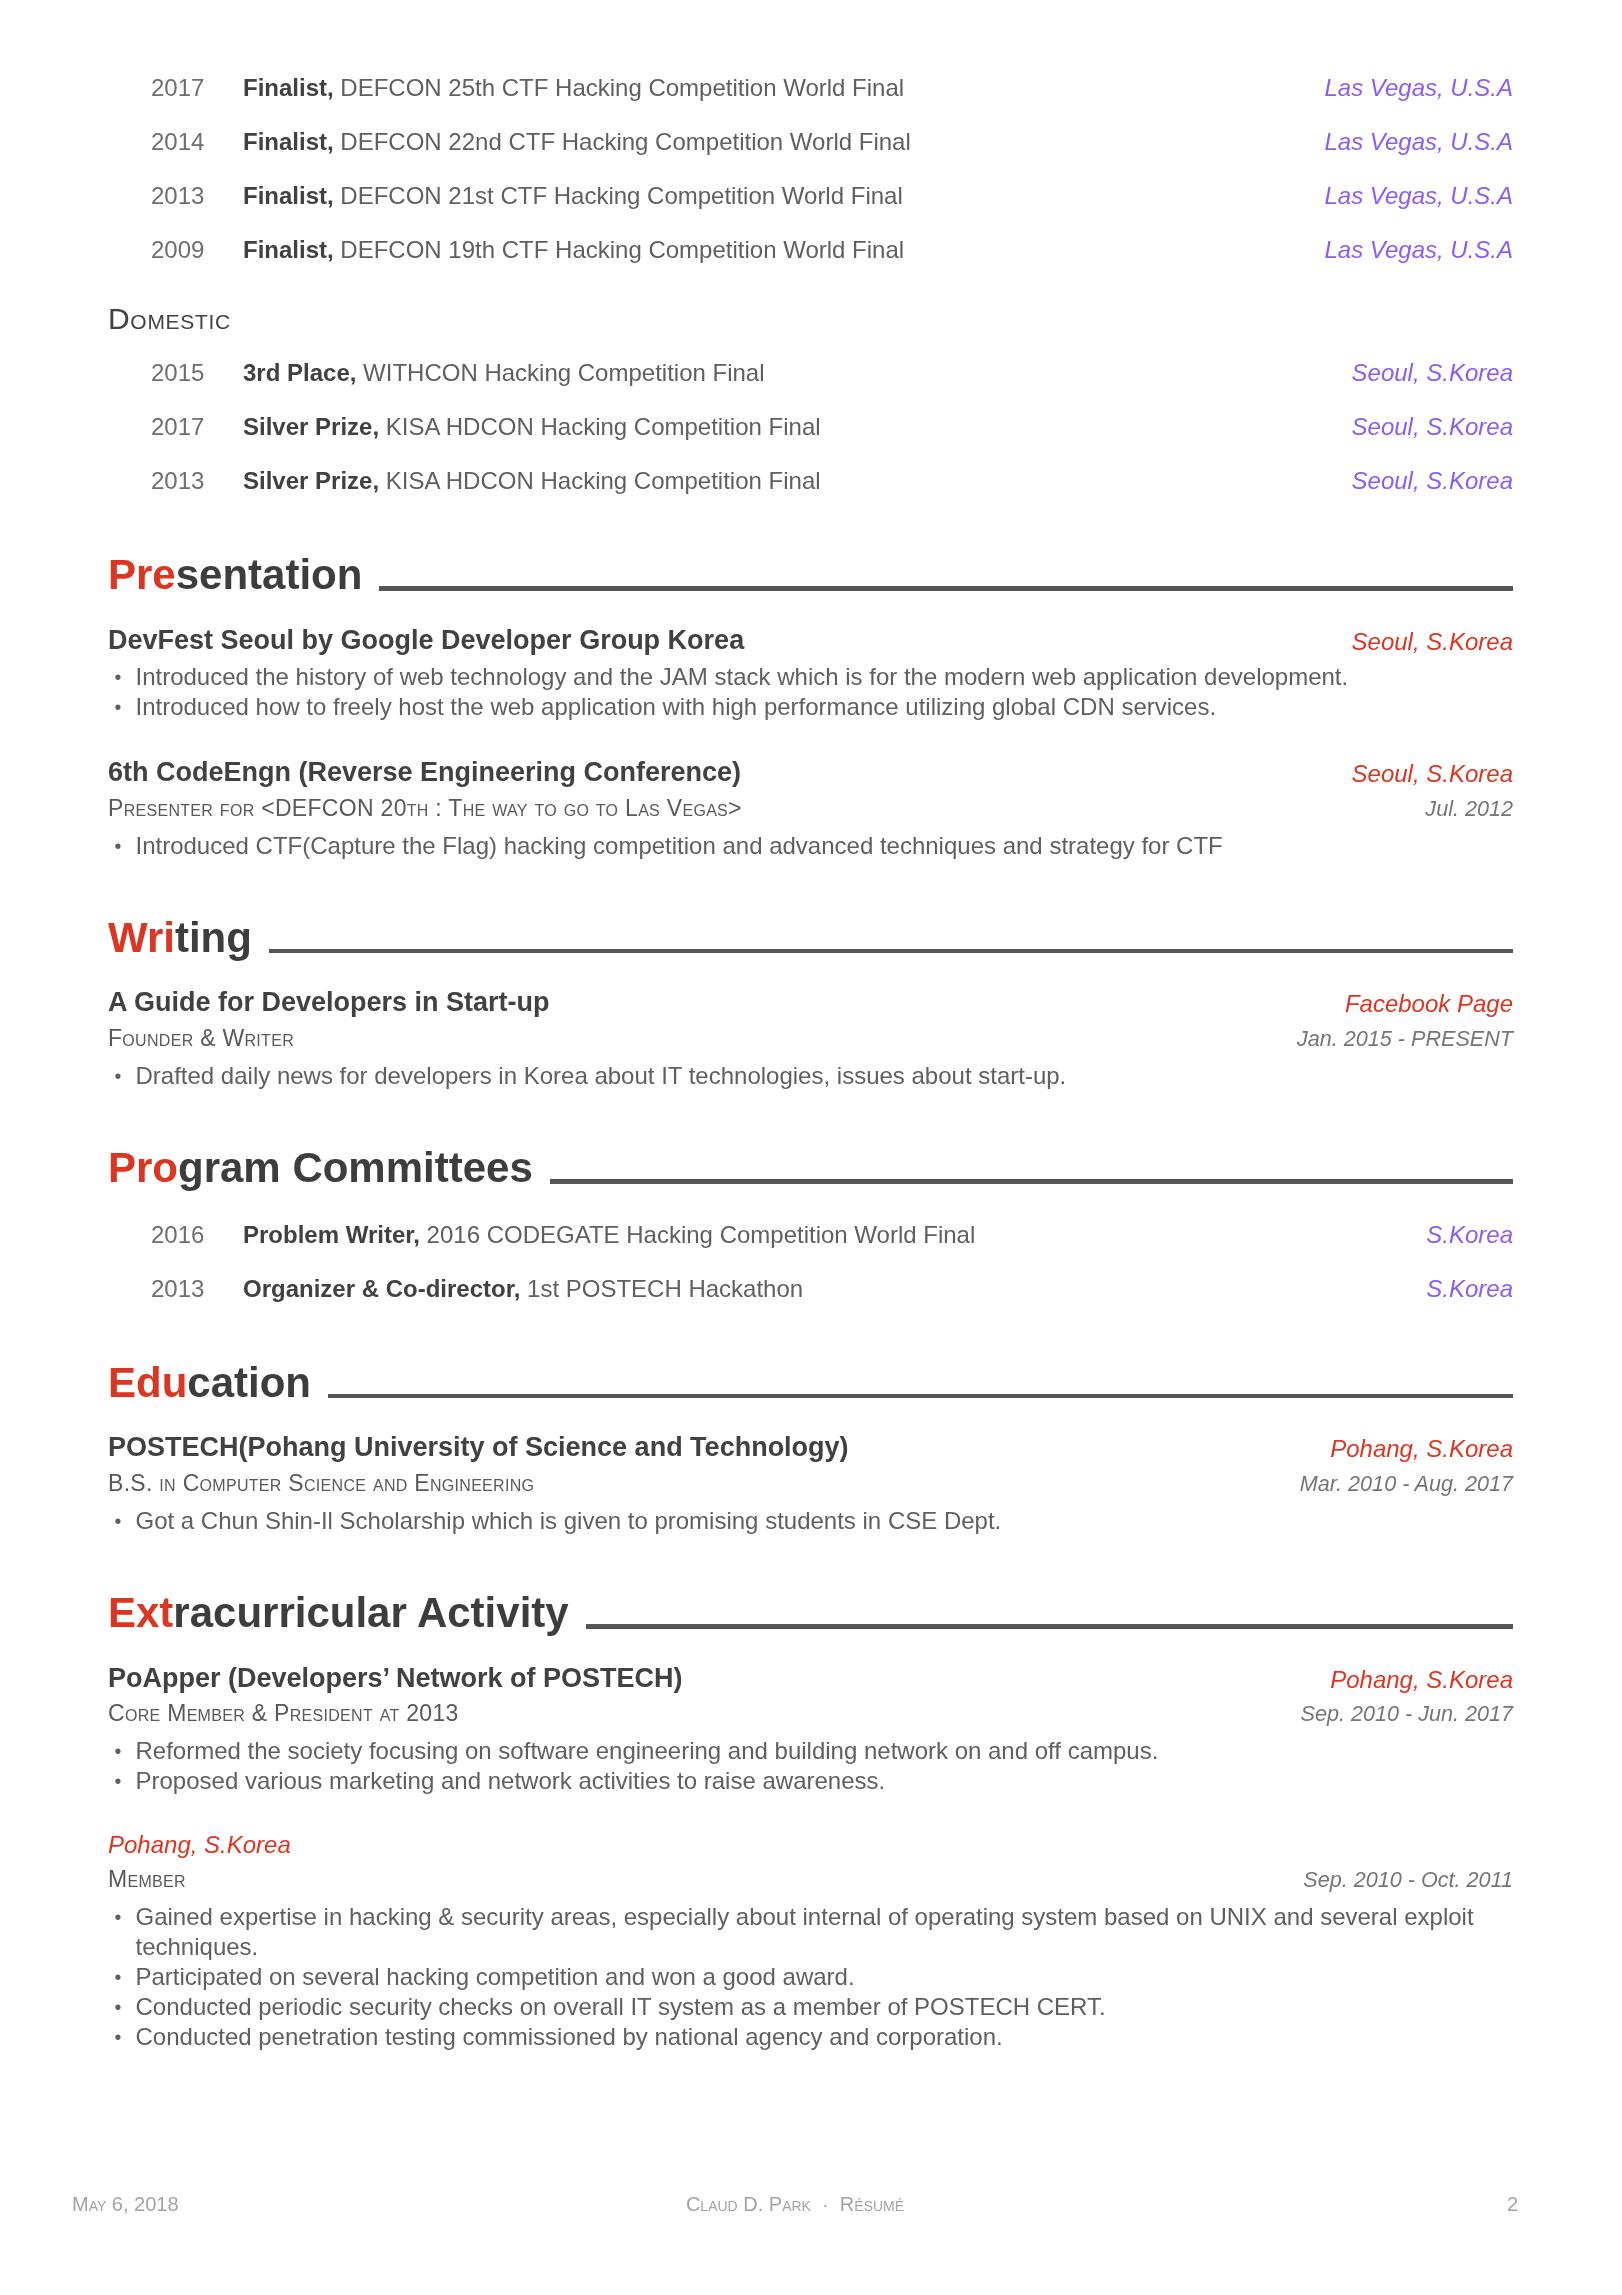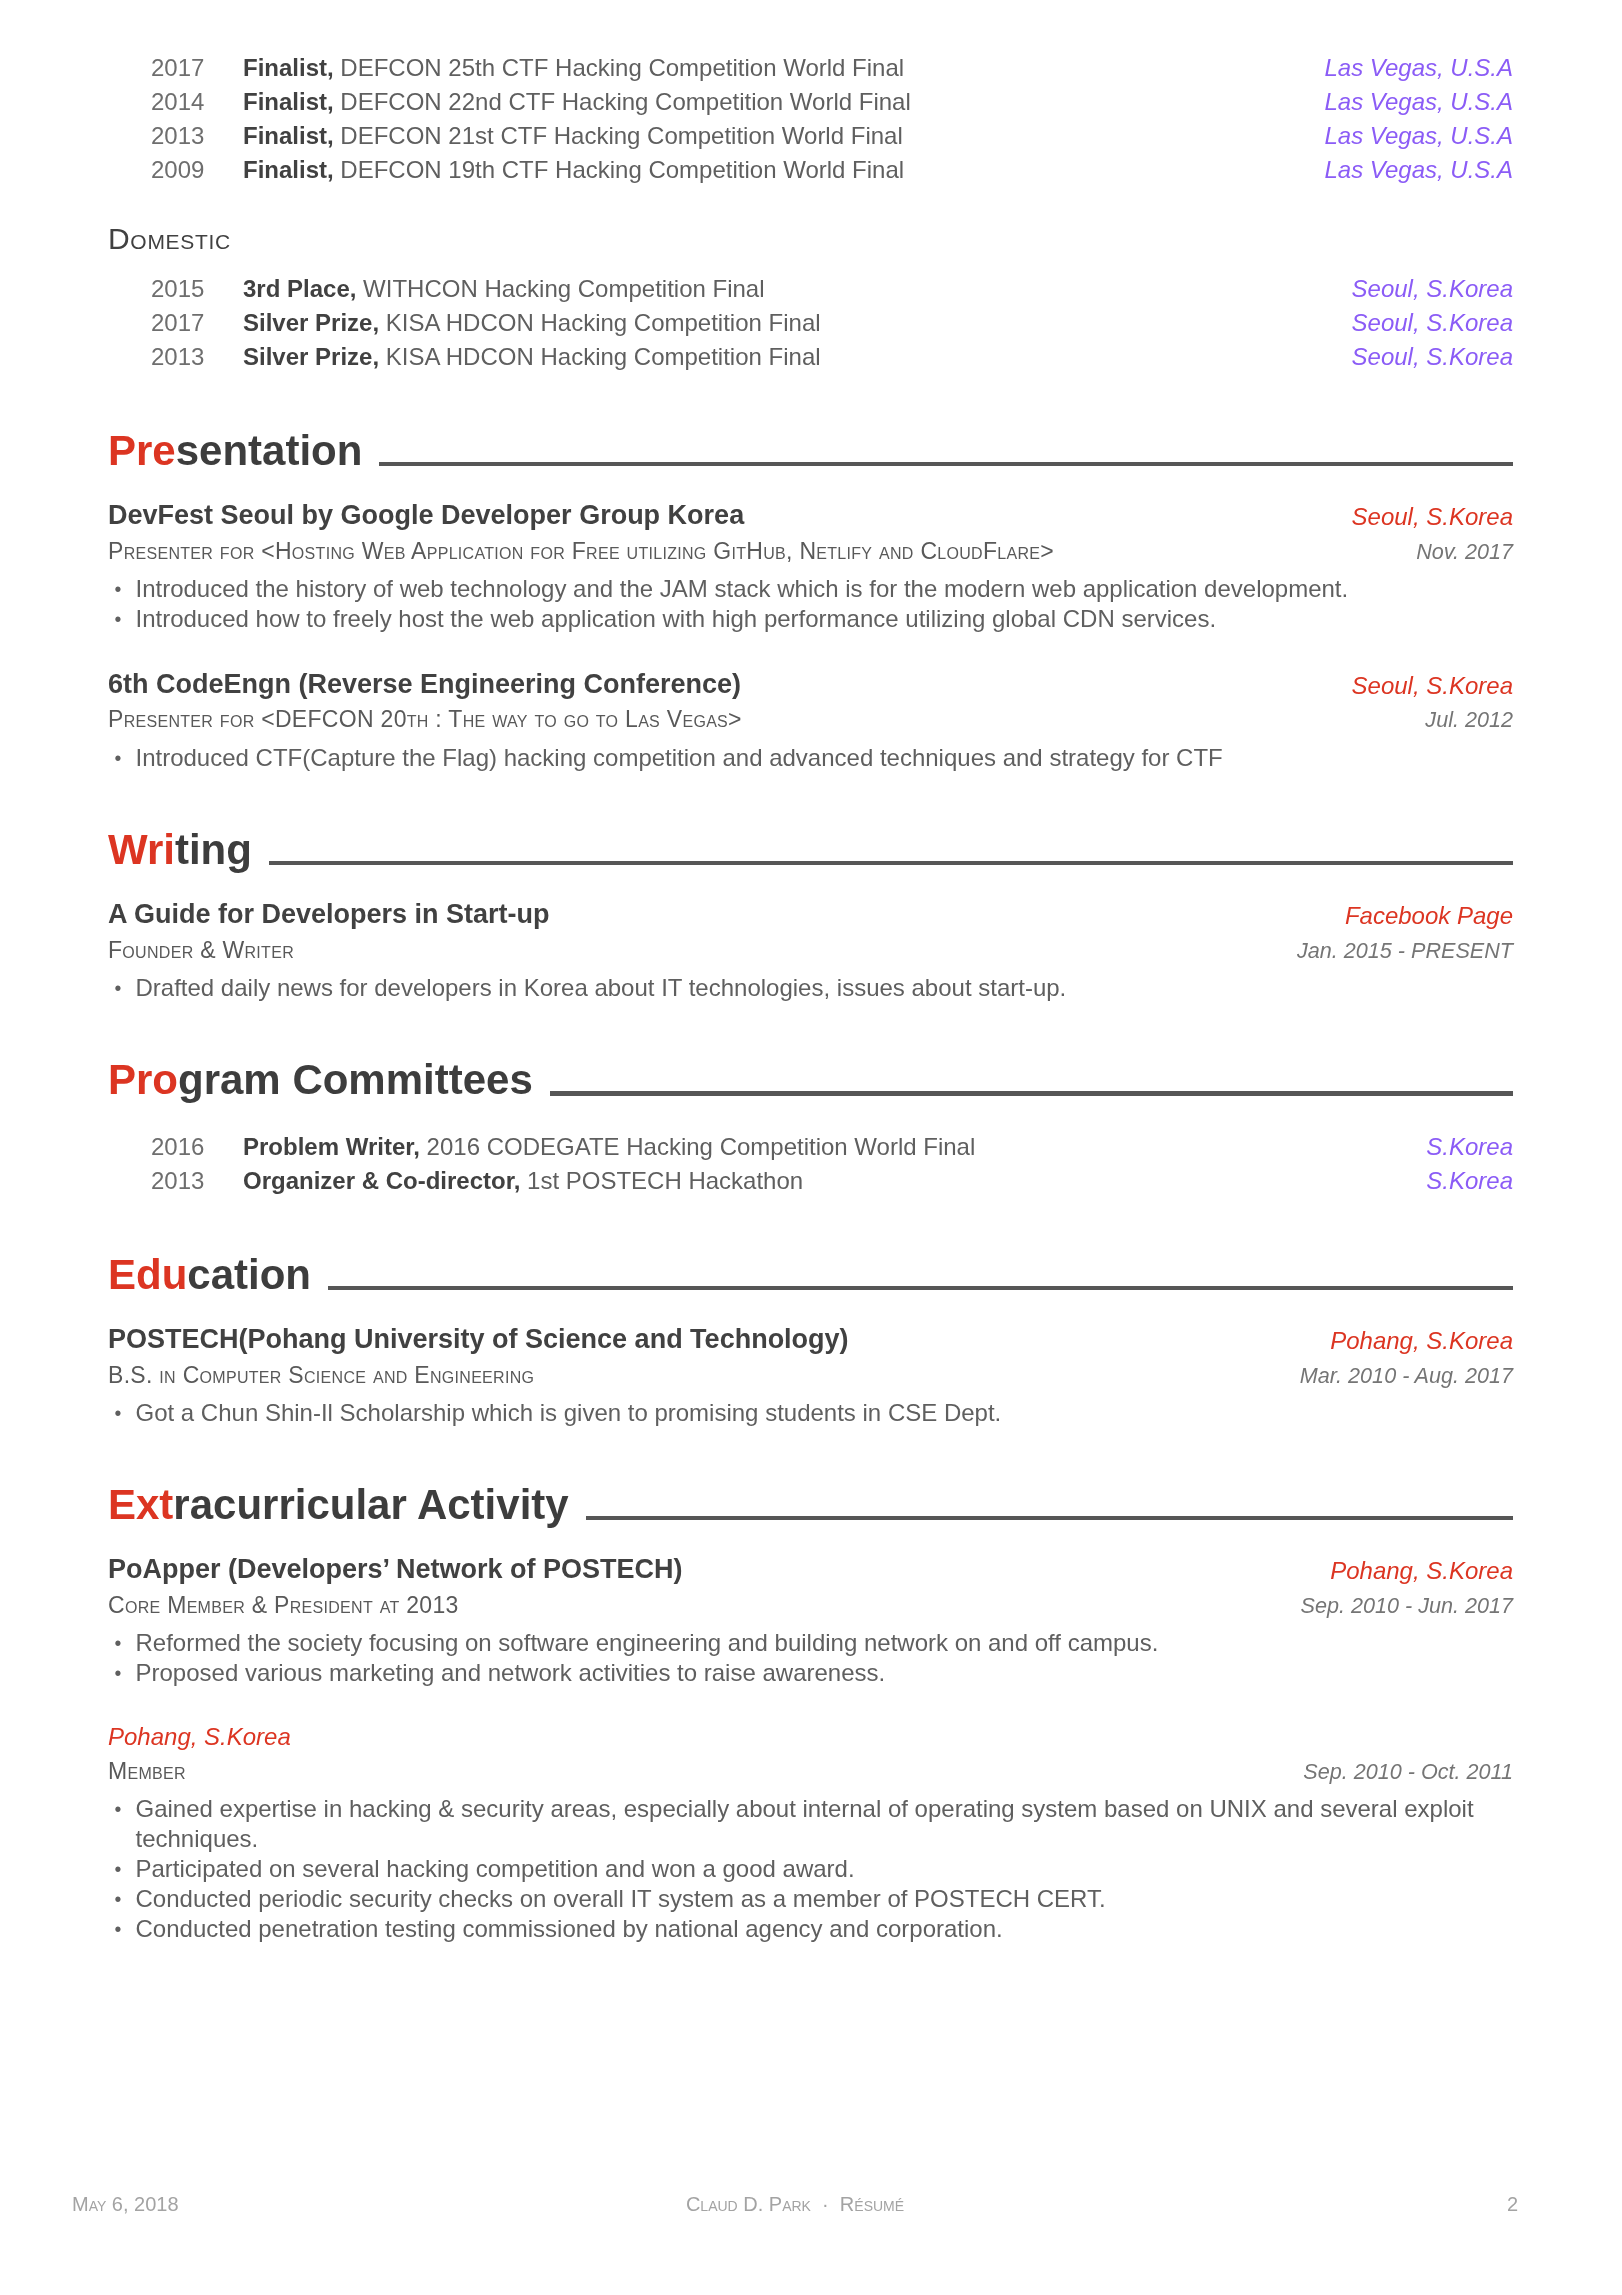--- a/index.html
+++ b/index.html
@@ -4,21 +4,21 @@
 <style>
   html,body { margin:0; padding:0; background:#ffffff; }
   .page {
     position:relative; width:1623px; height:2295px; background:#ffffff;
     font-family:"Liberation Sans", sans-serif; color:#414141; overflow:hidden;
   }
   .content { padding:51px 110px 0 108px; }
 
   
   .rows { margin:0 0 0 0; }
-  .row { display:flex; align-items:baseline; font-size:24px; line-height:34px; }
+  .row { display:flex; align-items:baseline; font-size:24px; line-height:34px;margin-top:20px; }
   .row .year { flex:none; margin-left:43px; width:92px; color:#6e6e6e; }
   .row .award { font-weight:bold; color:#414141; white-space:pre; }
   .row .detail { color:#5f5f5f; white-space:pre; }
   .row .loc { margin-left:auto; font-style:italic; color:#8b5cf6;text-align:right; }
 
   .subheading {
     font-variant:small-caps; font-size:30px; color:#414141;
     letter-spacing:0.7px; margin:35px 0 15.7px 0;
   }
 
@@ -112,24 +112,20 @@
     <div class="section-head">
       <h2><span class="accent">Pre</span><span>sentation</span></h2>
       <span class="rule"></span>
     </div>
 
     <div class="entry">
       <div class="entry-head">
         <span class="entry-title">DevFest Seoul by Google Developer Group Korea</span>
         <span class="entry-loc">Seoul, S.Korea</span>
       </div>
-      <div class="entry-sub">
-        <span class="entry-pos">Presenter for &lt;Hosting Web Application for Free utilizing GitHub, Netlify and CloudFlare&gt;</span>
-        <span class="entry-date">Nov. 2017</span>
-      </div>
       <ul class="bullets">
         <li>Introduced the history of web technology and the JAM stack which is for the modern web application development.</li>
         <li>Introduced how to freely host the web application with high performance utilizing global CDN services.</li>
       </ul>
     </div>
 
     <div class="entry">
       <div class="entry-head">
         <span class="entry-title">6th CodeEngn (Reverse Engineering Conference)</span>
         <span class="entry-loc">Seoul, S.Korea</span>

